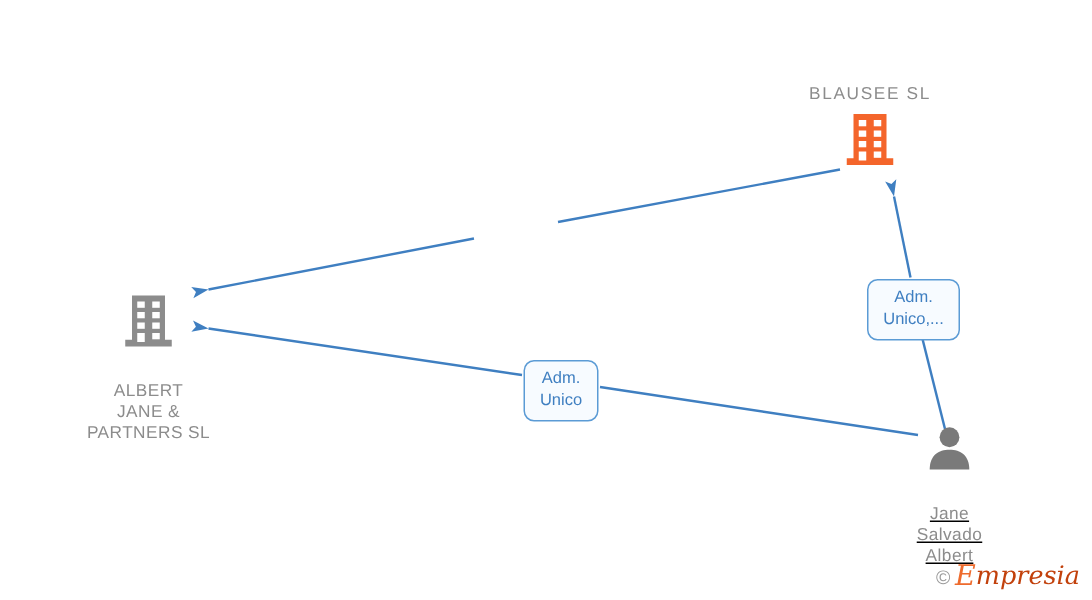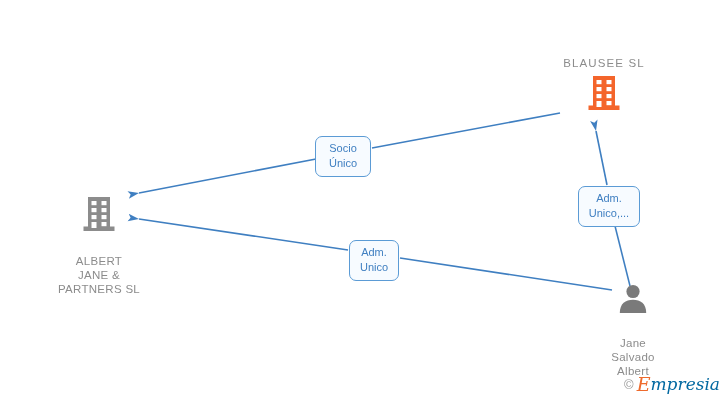--- a/index.html
+++ b/index.html
@@ -44,23 +44,23 @@
     color: #8c8c8c;
     text-align: center;
     letter-spacing: 0.3px;
     white-space: pre-line;
   }
   .node-label.title-above {
     margin: 0 0 3px 0;
     letter-spacing: 1.1px;
   }
 
-  #node-blausee   { left: 544px; top: 56px; }
+  #node-blausee   { left: 520px; top: 56px; }
   #node-albert    { left: 39px;  top: 194px; }
-  #node-person    { left: 573px; top: 282px; }
+  #node-person    { left: 573px; top: 282px; text-decoration: underline; }
 
   
   .edge-label {
     position: absolute;
     box-sizing: border-box;
     background: #f7fbff;
     border: 1px solid #5b9bd5;
     border-radius: 7px;
     color: #3f7fc1;
     font-size: 11px;
@@ -90,21 +90,21 @@
     font-family: "DejaVu Serif", serif;
     font-style: italic;
     font-size: 19px;
     color: #ee6b2d;
     line-height: 19px;
   }
   #watermark .wm-rest {
     font-family: "DejaVu Serif", serif;
     font-style: italic;
     font-size: 17px;
-    color: #0369a1;
+    color: #c2410c;
     line-height: 19px;
     margin-left: -3px;
   }
 </style>
 </head>
 <body>
 
 <div id="canvas">
 
   <svg id="edges" viewBox="0 0 728 400" xmlns="http://www.w3.org/2000/svg">
@@ -173,22 +173,20 @@
       <svg width="34" height="34" viewBox="0 0 34 34" xmlns="http://www.w3.org/2000/svg">
         <circle cx="17" cy="9.5" r="6.6" fill="#7a7a7a"></circle>
         <path d="M 3.8,31 C 3.8,21.5 9.6,17.8 17,17.8 C 24.4,17.8 30.2,21.5 30.2,31 Z" fill="#7a7a7a"></path>
       </svg>
     </span>
     <div class="node-label">Jane
 Salvado
 Albert</div>
   </div>
 
-  <div class="edge-label" id="label-socio-unico">Socio
-Único</div>
 
   <div class="edge-label" id="label-adm-unico">Adm.
 Unico</div>
 
   <div class="edge-label" id="label-adm-unico-2">Adm.
 Unico,...</div>
 
   <div id="watermark">
     <span class="wm-c">©</span>
     <span class="wm-e">E</span>

